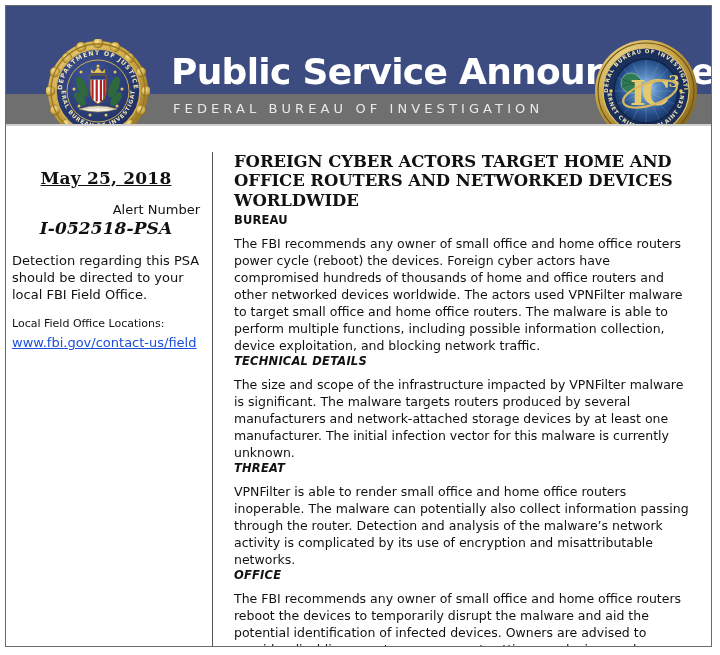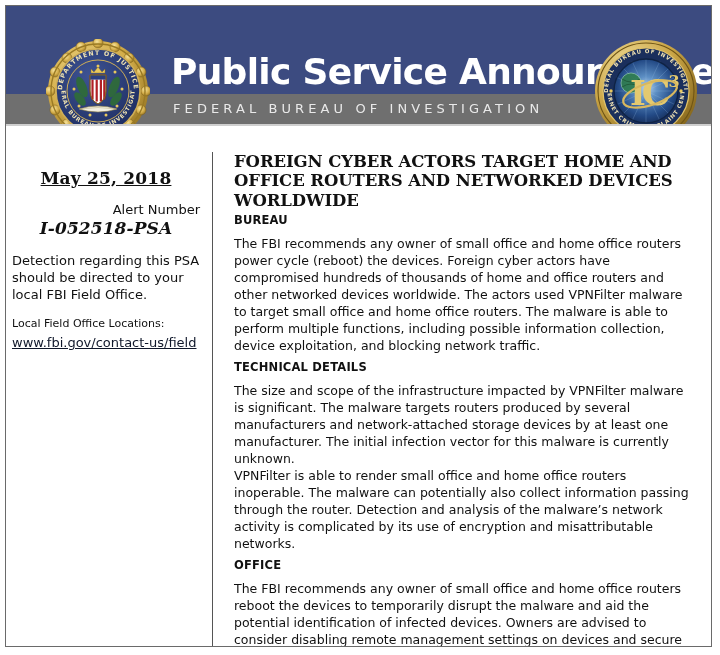--- a/index.html
+++ b/index.html
@@ -140,21 +140,21 @@
   }
   .sidebar-para b { font-weight: normal; }
   .sidebar-link-label {
     font-size: 11px;
     line-height: 1.32;
     margin: 0;
   }
   .sidebar-link {
     display: inline-block;
     font-size: 13px;
-    color: #0f172a;
+    color: #1d4ed8;
     text-decoration: underline;
     line-height: 1.32;
   }
 
   
   .main {
     position: absolute;
     left: 228px;
     top: 24px;
     width: 462px;
@@ -167,21 +167,21 @@
     line-height: 1.17;
     letter-spacing: -0.1px;
     margin: 0 0 3px 0;
   }
   .section-head {
     font-size: 11.5px;
     font-weight: bold;
     letter-spacing: 0.2px;
     margin: 0 0 8px 0;
   }
-  .section-head.spaced { margin-top: 6px; }
+  .section-head.spaced { margin-top: 0; font-style: italic; }
   .section-body {
     font-size: 12.5px;
     line-height: 1.36;
     margin: 0;
   }
 </style>
 </head>
 <body>
 
 <div class="page">
@@ -362,20 +362,21 @@
 
     <div class="main">
       <h1 class="doc-title">FOREIGN CYBER ACTORS TARGET HOME AND OFFICE ROUTERS AND NETWORKED DEVICES WORLDWIDE</h1>
 
       <h2 class="section-head">BUREAU</h2>
       <p class="section-body">The FBI recommends any owner of small office and home office routers power cycle (reboot) the devices. Foreign cyber actors have compromised hundreds of thousands of home and office routers and other networked devices worldwide. The actors used VPNFilter malware to target small office and home office routers. The malware is able to perform multiple functions, including possible information collection, device exploitation, and blocking network traffic.</p>
 
       <h2 class="section-head spaced">TECHNICAL DETAILS</h2>
       <p class="section-body">The size and scope of the infrastructure impacted by VPNFilter malware is significant. The malware targets routers produced by several manufacturers and network-attached storage devices by at least one manufacturer. The initial infection vector for this malware is currently unknown.</p>
 
+      <h2 class="section-head spaced">THREAT</h2>
       <p class="section-body">VPNFilter is able to render small office and home office routers inoperable. The malware can potentially also collect information passing through the router. Detection and analysis of the malware’s network activity is complicated by its use of encryption and misattributable networks.</p>
 
       <h2 class="section-head spaced">OFFICE</h2>
       <p class="section-body">The FBI recommends any owner of small office and home office routers reboot the devices to temporarily disrupt the malware and aid the potential identification of infected devices. Owners are advised to consider disabling remote management settings on devices and secure with strong passwords and encryption when enabled. Network devices should be upgraded to the latest available versions of firmware.</p>
     </div>
 
   </div>
 </div>
 
 </body></html>

